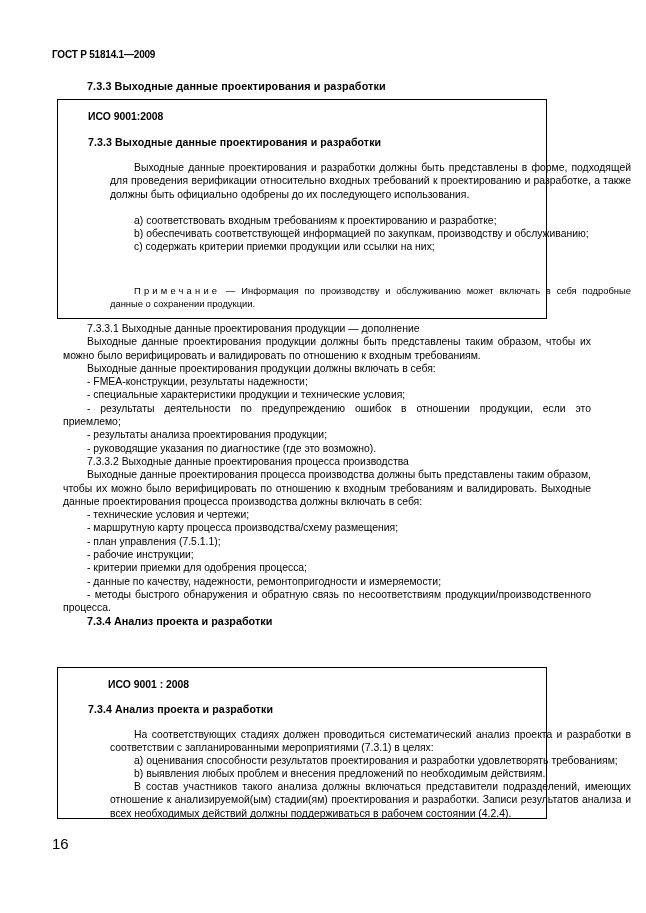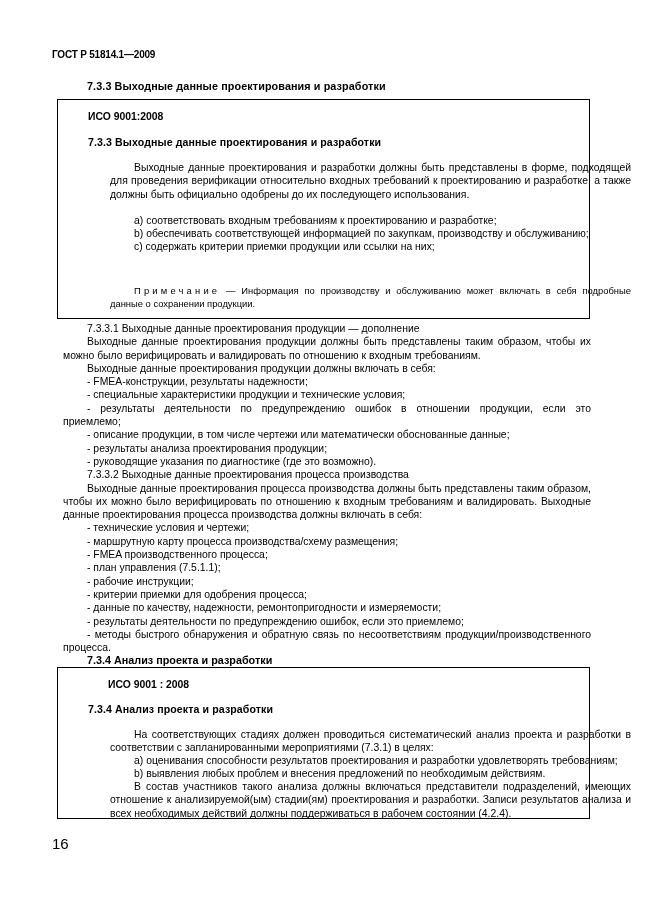--- a/index.html
+++ b/index.html
@@ -5,21 +5,21 @@
     html, body { margin: 0; padding: 0; background: #ffffff; }
     body {
       width: 646px; height: 913px; position: relative; overflow: hidden;
       font-family: "Liberation Sans", sans-serif; color: #000;
       font-size: 10.4px; line-height: 13.3px;
     }
     .abs { position: absolute; }
     .doc-id { left: 52px; top: 48px; font-weight: bold; font-size: 10px; letter-spacing: -0.2px; }
     .heading { font-weight: bold; font-size: 10.8px; letter-spacing: 0.1px; }
     .box {
-      position: absolute; left: 57px; width: 533px;
+      position: absolute; left: 57px; width: 490px;
       border: 1.6px solid #000; box-sizing: border-box;
     }
     .box .iso { position: absolute; left: 30px; font-weight: bold; font-size: 10.4px; }
     .box .bh { position: absolute; left: 30px; font-weight: bold; font-size: 10.6px; letter-spacing: 0.1px; }
     .para { position: absolute; text-align: justify; text-align-last: left; }
     .box .para { left: 6px; width: 521px; margin-left: 46px; }
     .indent { text-indent: 24px; }
     .li { text-indent: 24px; }
     .note { font-size: 9.4px; line-height: 12.5px; }
     .spaced { letter-spacing: 3.2px; }
@@ -47,33 +47,30 @@
   <div class="para indent note" style="top:185px;"><span class="spaced">Примечание</span><span> — Информация по производству и обслуживанию может включать в себя подробные данные о сохранении продукции.</span></div>
 </div>
 
 <div class="body-text" style="top:322px;">
   <p class="i">7.3.3.1 Выходные данные проектирования продукции — дополнение</p>
   <p class="i">Выходные данные проектирования продукции должны быть представлены таким образом, чтобы их можно было верифицировать и валидировать по отношению к входным требованиям.</p>
   <p class="i">Выходные данные проектирования продукции должны включать в себя:</p>
   <p class="i">- FMEA-конструкции, результаты надежности;</p>
   <p class="i">- специальные характеристики продукции и технические условия;</p>
   <p class="i wide">- результаты деятельности по предупреждению ошибок в отношении продукции, если это приемлемо;</p>
-  <p class="i">- описание продукции, в том числе чертежи или математически обоснованные данные;</p>
   <p class="i">- результаты анализа проектирования продукции;</p>
   <p class="i">- руководящие указания по диагностике (где это возможно).</p>
   <p class="i">7.3.3.2 Выходные данные проектирования процесса производства</p>
   <p class="i">Выходные данные проектирования процесса производства должны быть представлены таким образом, чтобы их можно было верифицировать по отношению к входным требованиям и валидировать. Выходные данные проектирования процесса производства должны включать в себя:</p>
   <p class="i">- технические условия и чертежи;</p>
   <p class="i">- маршрутную карту процесса производства/схему размещения;</p>
-  <p class="i">- FMEA производственного процесса;</p>
   <p class="i">- план управления (7.5.1.1);</p>
   <p class="i">- рабочие инструкции;</p>
   <p class="i">- критерии приемки для одобрения процесса;</p>
   <p class="i">- данные по качеству, надежности, ремонтопригодности и измеряемости;</p>
-  <p class="i">- результаты деятельности по предупреждению ошибок, если это приемлемо;</p>
   <p class="i">- методы быстрого обнаружения и обратную связь по несоответствиям продукции/производственного процесса.</p>
   <p class="h">7.3.4 Анализ проекта и разработки</p>
 </div>
 
 <div class="box" style="top:667px; height:152px;">
   <div class="iso" style="top:10px;margin-left:20px;">ИСО 9001 : 2008</div>
   <div class="bh" style="top:35px;">7.3.4 Анализ проекта и разработки</div>
   <div class="para indent" style="top:60px;">На соответствующих стадиях должен проводиться систематический анализ проекта и разработки в соответствии с запланированными мероприятиями (7.3.1) в целях:</div>
   <div class="para li" style="top:86px;">а) оценивания способности результатов проектирования и разработки удовлетворять требованиям;</div>
   <div class="para li" style="top:99px;">b) выявления любых проблем и внесения предложений по необходимым действиям.</div>

